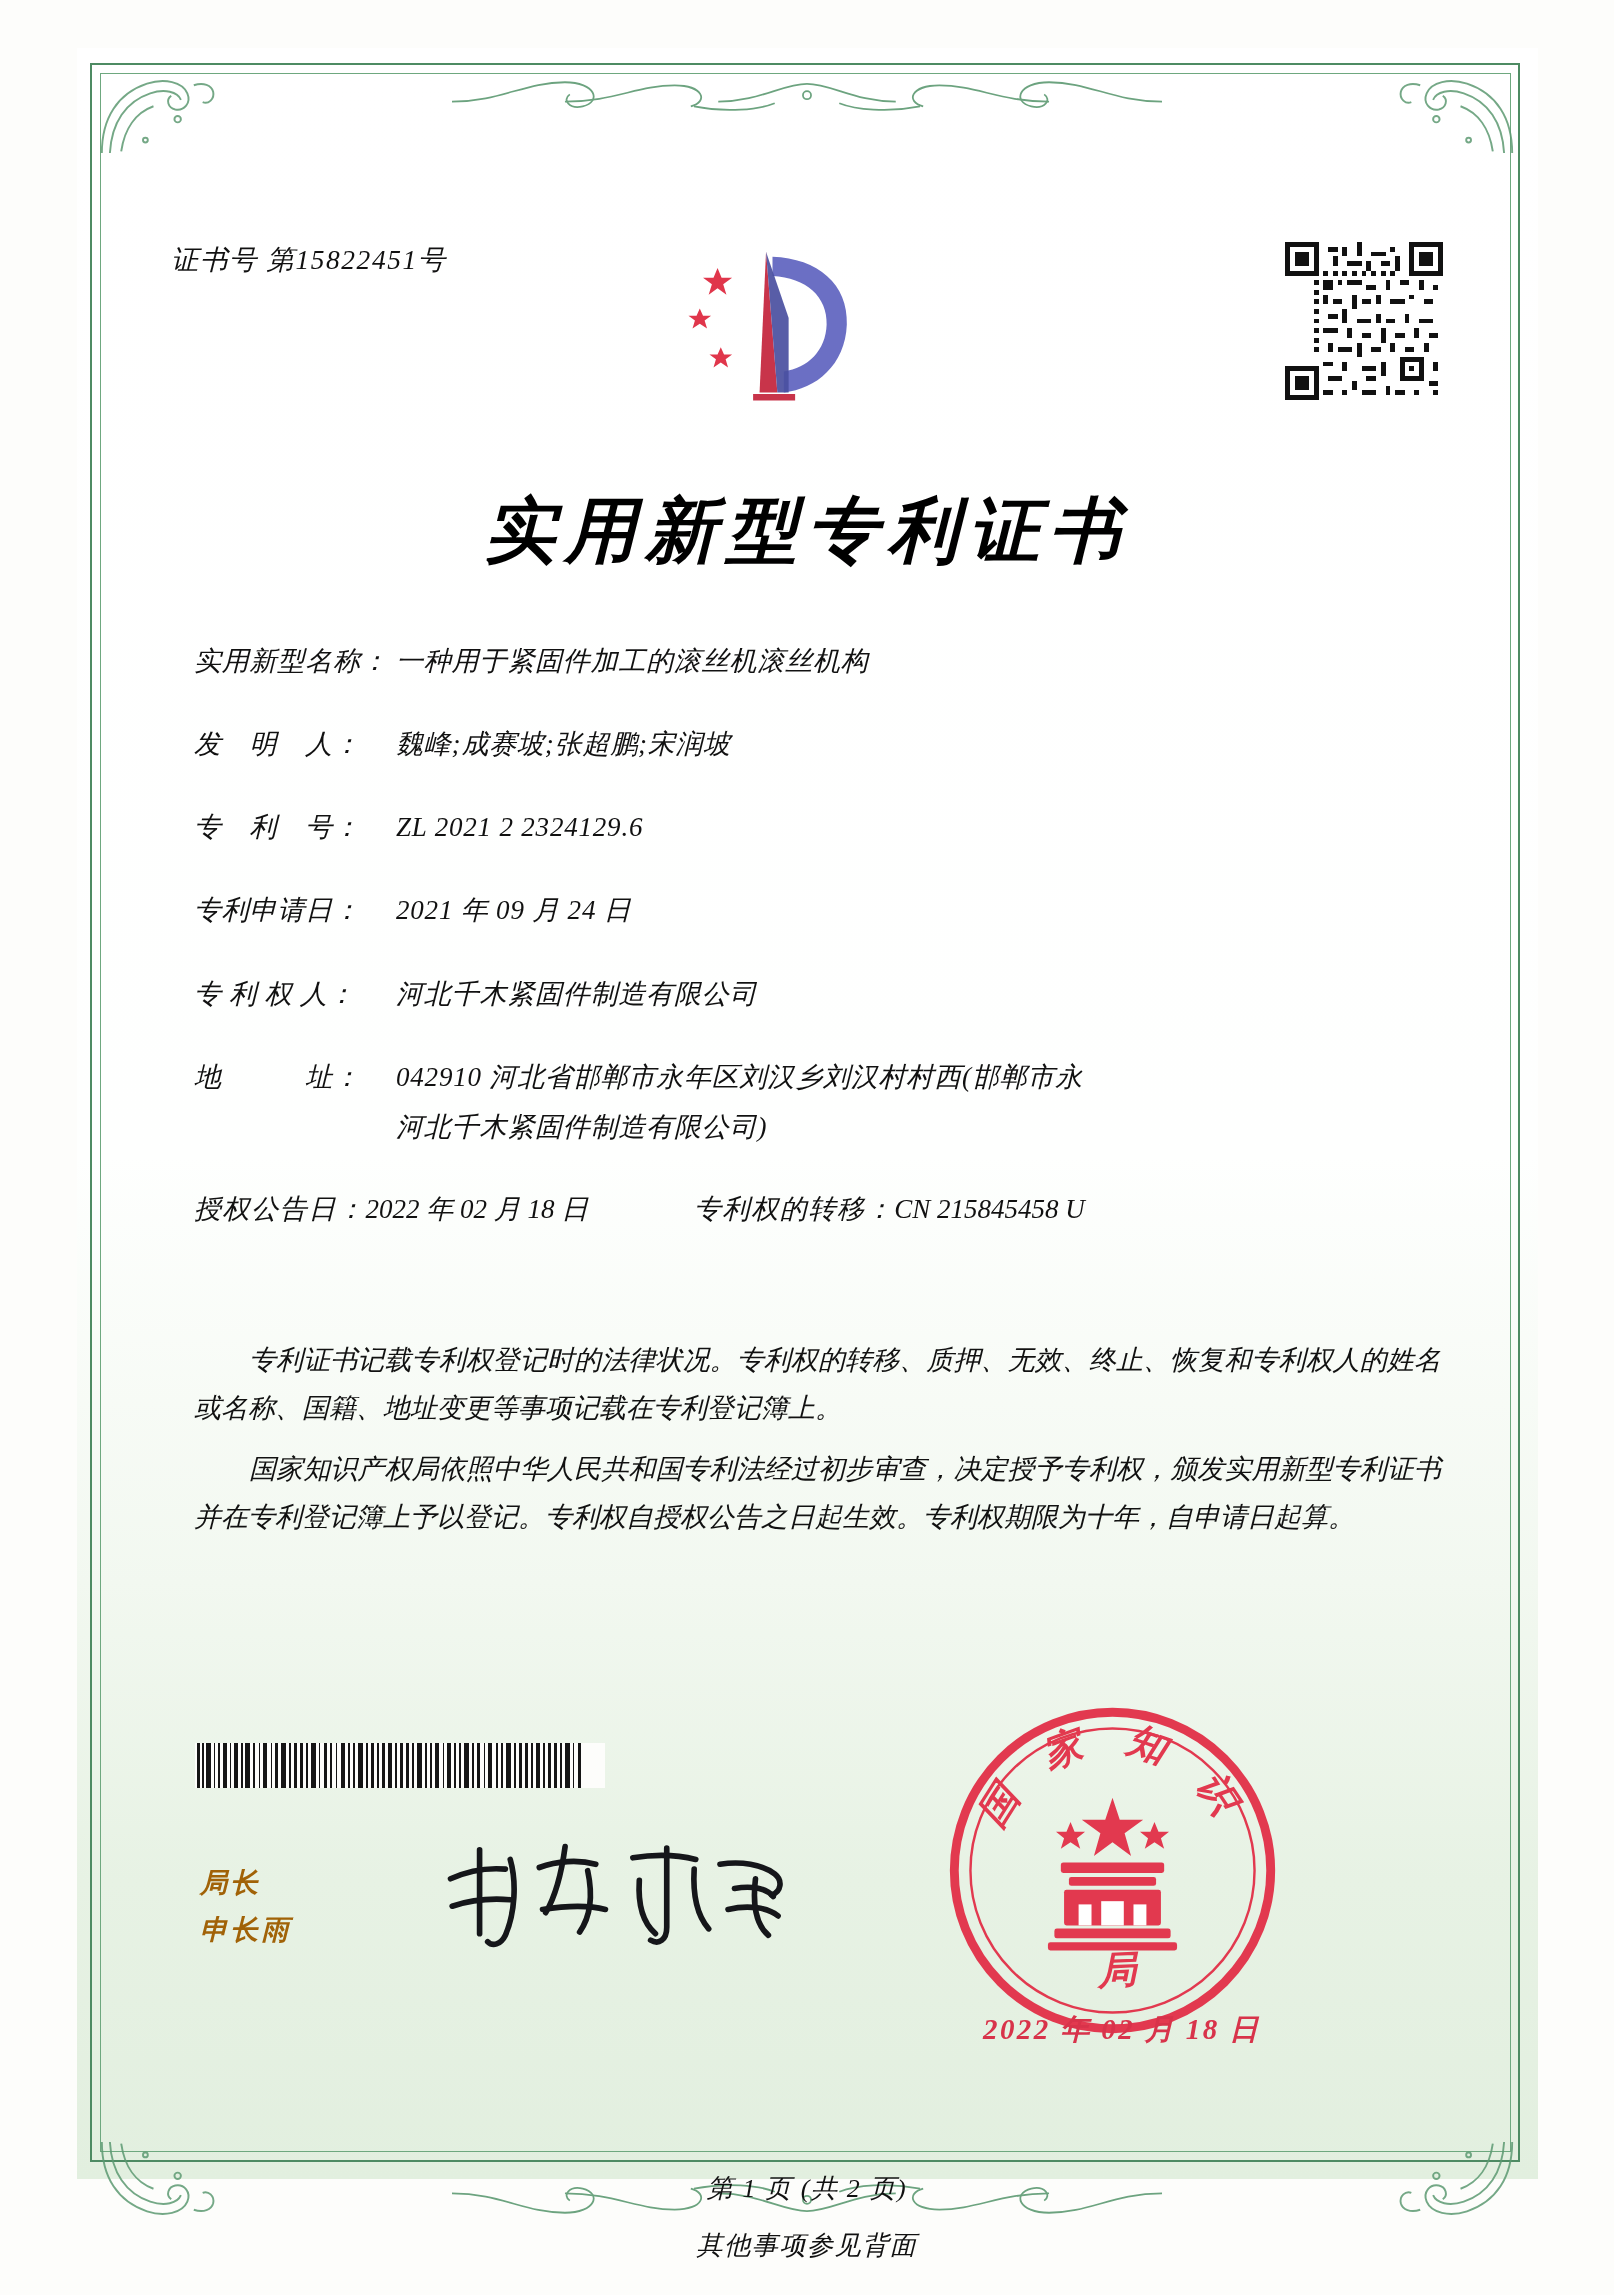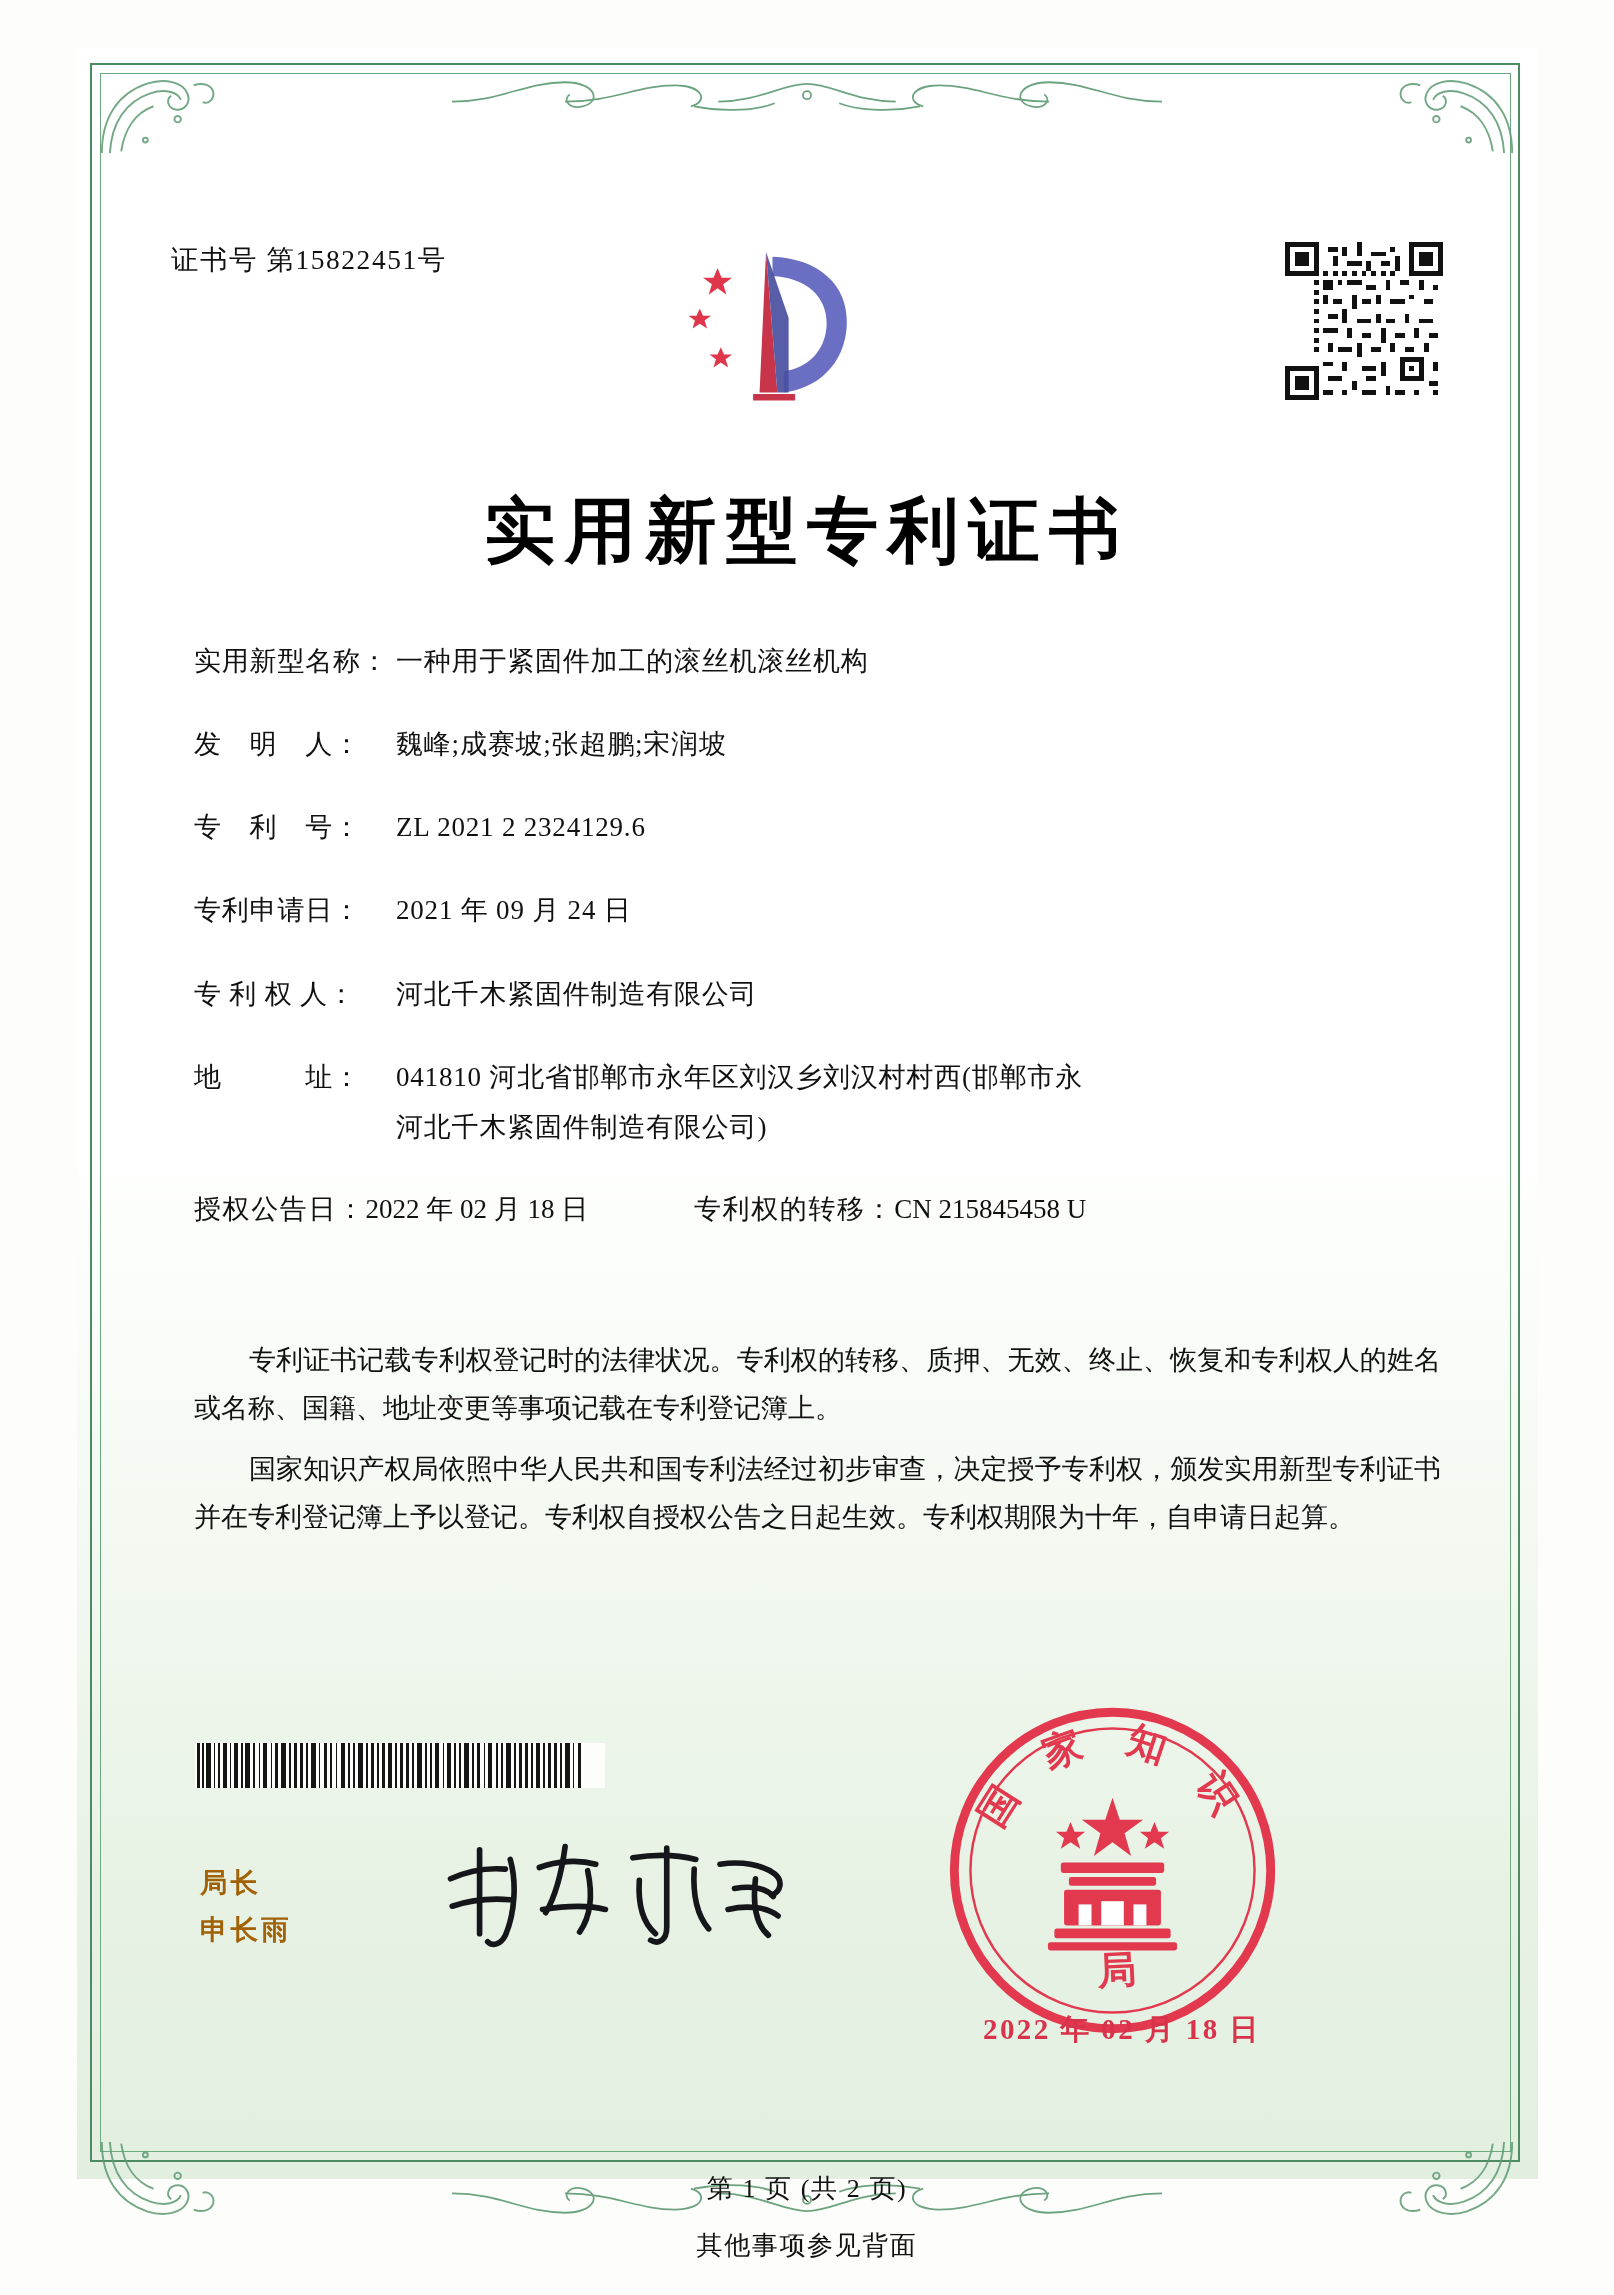--- a/index.html
+++ b/index.html
@@ -14,20 +14,21 @@
     font-family: "Liberation Serif", "DejaVu Serif", serif;
     color: #1a1a1a;
     overflow: hidden;
   }
 
   .page {
     position: relative;
     width: 1614px;
     height: 2295px;
     background: #fdfdfb;
+    font-style: italic;
   }
 
   
   .paper {
     position: absolute;
     left: 77px;
     top: 48px;
     width: 1461px;
     height: 2131px;
     background:
@@ -502,21 +503,21 @@
     </div>
 
     <div class="field-row">
       <div class="field-label">专 利 权 人：</div>
       <div class="field-value">河北千木紧固件制造有限公司</div>
     </div>
 
     <div class="field-row">
       <div class="field-label">地　　　址：</div>
       <div class="field-value">
-        <span>041810 河北省邯郸市永年区刘汉乡刘汉村村西(邯郸市永</span>
+        <span>042910 河北省邯郸市永年区刘汉乡刘汉村村西(邯郸市永</span>
         <span class="line2">河北千木紧固件制造有限公司)</span>
       </div>
     </div>
 
     <div class="row-inline">
       <div class="seg first">
         <span class="seg-label">授权公告日：</span><span>2022 年 02 月 18 日</span>
       </div>
       <div class="seg">
         <span class="seg-label">专利权的转移：</span><span>CN 215845458 U</span>

